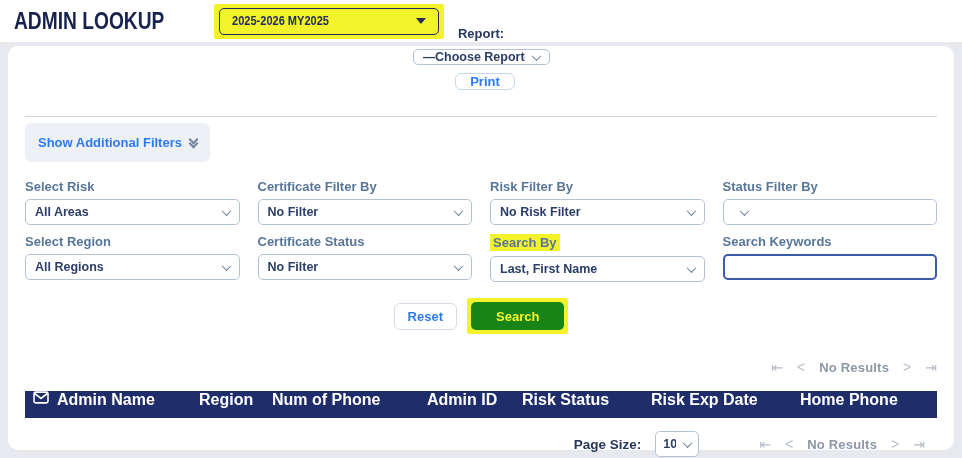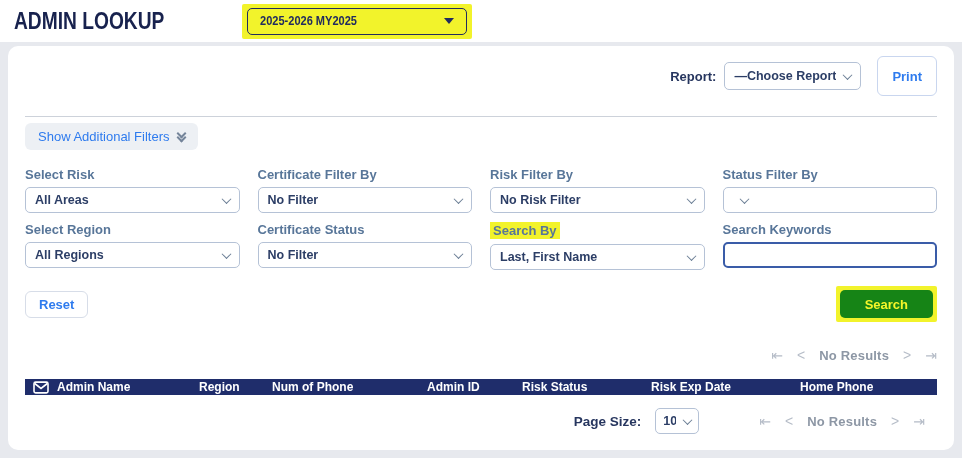--- a/index.html
+++ b/index.html
@@ -34,21 +34,21 @@
   .page-title{
     font-size:24px;
     font-weight:700;
     color:#18224e;
     letter-spacing:0px;
     transform:scaleX(.8);
     transform-origin:left center;
     white-space:nowrap;
   }
   .season-wrap{
-    margin-left:40px;
+    margin-left:12px;
     background:var(--highlight-yellow);
     padding:4px 5px;
     border-radius:2px;
   }
   .season-select{
     width:220px;
     height:27px;
     border:1.5px solid #222c5e;
     border-radius:5px;
     background:var(--highlight-yellow);
@@ -81,20 +81,21 @@
     padding:16px 17px 0 17px;
     position:relative;
   }
   
   .report-row{
     display:flex;
     justify-content:flex-end;
     align-items:center;
     gap:8px;
     height:28px;
+    flex-direction:column;
   }
   .report-label{font-weight:700;color:#27365f;font-size:13px;}
   .select-box{
     border:1px solid var(--border-light);
     border-radius:5px;
     background:#fff;
     display:flex;
     align-items:center;
     justify-content:space-between;
     padding:0 9px;
@@ -136,23 +137,23 @@
     border-top:1px solid #cdd2da;
     margin-top:26px;
   }
   
   .toggle-btn{
     margin-top:6px;
     background:#edf0f4;
     border:none;
     border-radius:6px;
     color:var(--accent-blue);
-    font-weight:400;
-    font-size:13px;
-    height:27px;
+    font-weight:700;
+    font-size:13px;
+    height:39px;
     padding:0 13px;
     display:inline-flex;
     align-items:center;
     gap:8px;
     cursor:pointer;
     font-family:"Liberation Sans","DejaVu Sans",sans-serif;
   }
   .dbl-chev{display:inline-flex;flex-direction:column;gap:1px;margin-top:-2px;}
   .dbl-chev i{
     width:7px;height:7px;
@@ -191,21 +192,21 @@
     font-size:13px;
     font-weight:700;
     color:#2c3e66;
     outline:none;
     font-family:"Liberation Sans","DejaVu Sans",sans-serif;
   }
   
   .actions-row{
     margin-top:16px;
     display:flex;
-    justify-content:space-between;
+    justify-content:center;
     align-items:center;
     gap:10px;
   }
   .reset-btn{
     border:1px solid #d7dde8;
     color:var(--accent-blue);
     height:27px;
     padding:0 13px;
   }
   .search-hl{
@@ -235,26 +236,26 @@
   .pager .status{color:var(--muted-gray);letter-spacing:.2px;}
   .pager-row-top{
     margin-top:25px;
     display:flex;
     justify-content:flex-end;
   }
   
   .table-header{
     margin-top:16px;
     background:var(--header-navy);
-    height:16px;
-    display:flex;
-    align-items:center;
+    height:27px;
+    display:flex;
+    align-items:flex-start;
     color:#ffffff;
     font-weight:700;
-    font-size:12px;
+    font-size:16px;
   }
   .th{white-space:nowrap;overflow:hidden;}
   .th-icon{width:32px;display:flex;justify-content:center;align-items:center;cursor:pointer;}
   .th-name{width:142px;}
   .th-region{width:73px;}
   .th-teams{width:155px;}
   .th-id{width:95px;}
   .th-risk{width:123px;}
   .th-exp{width:147px;padding-left:6px;}
   .th-phone{flex:1;padding-left:8px;}

